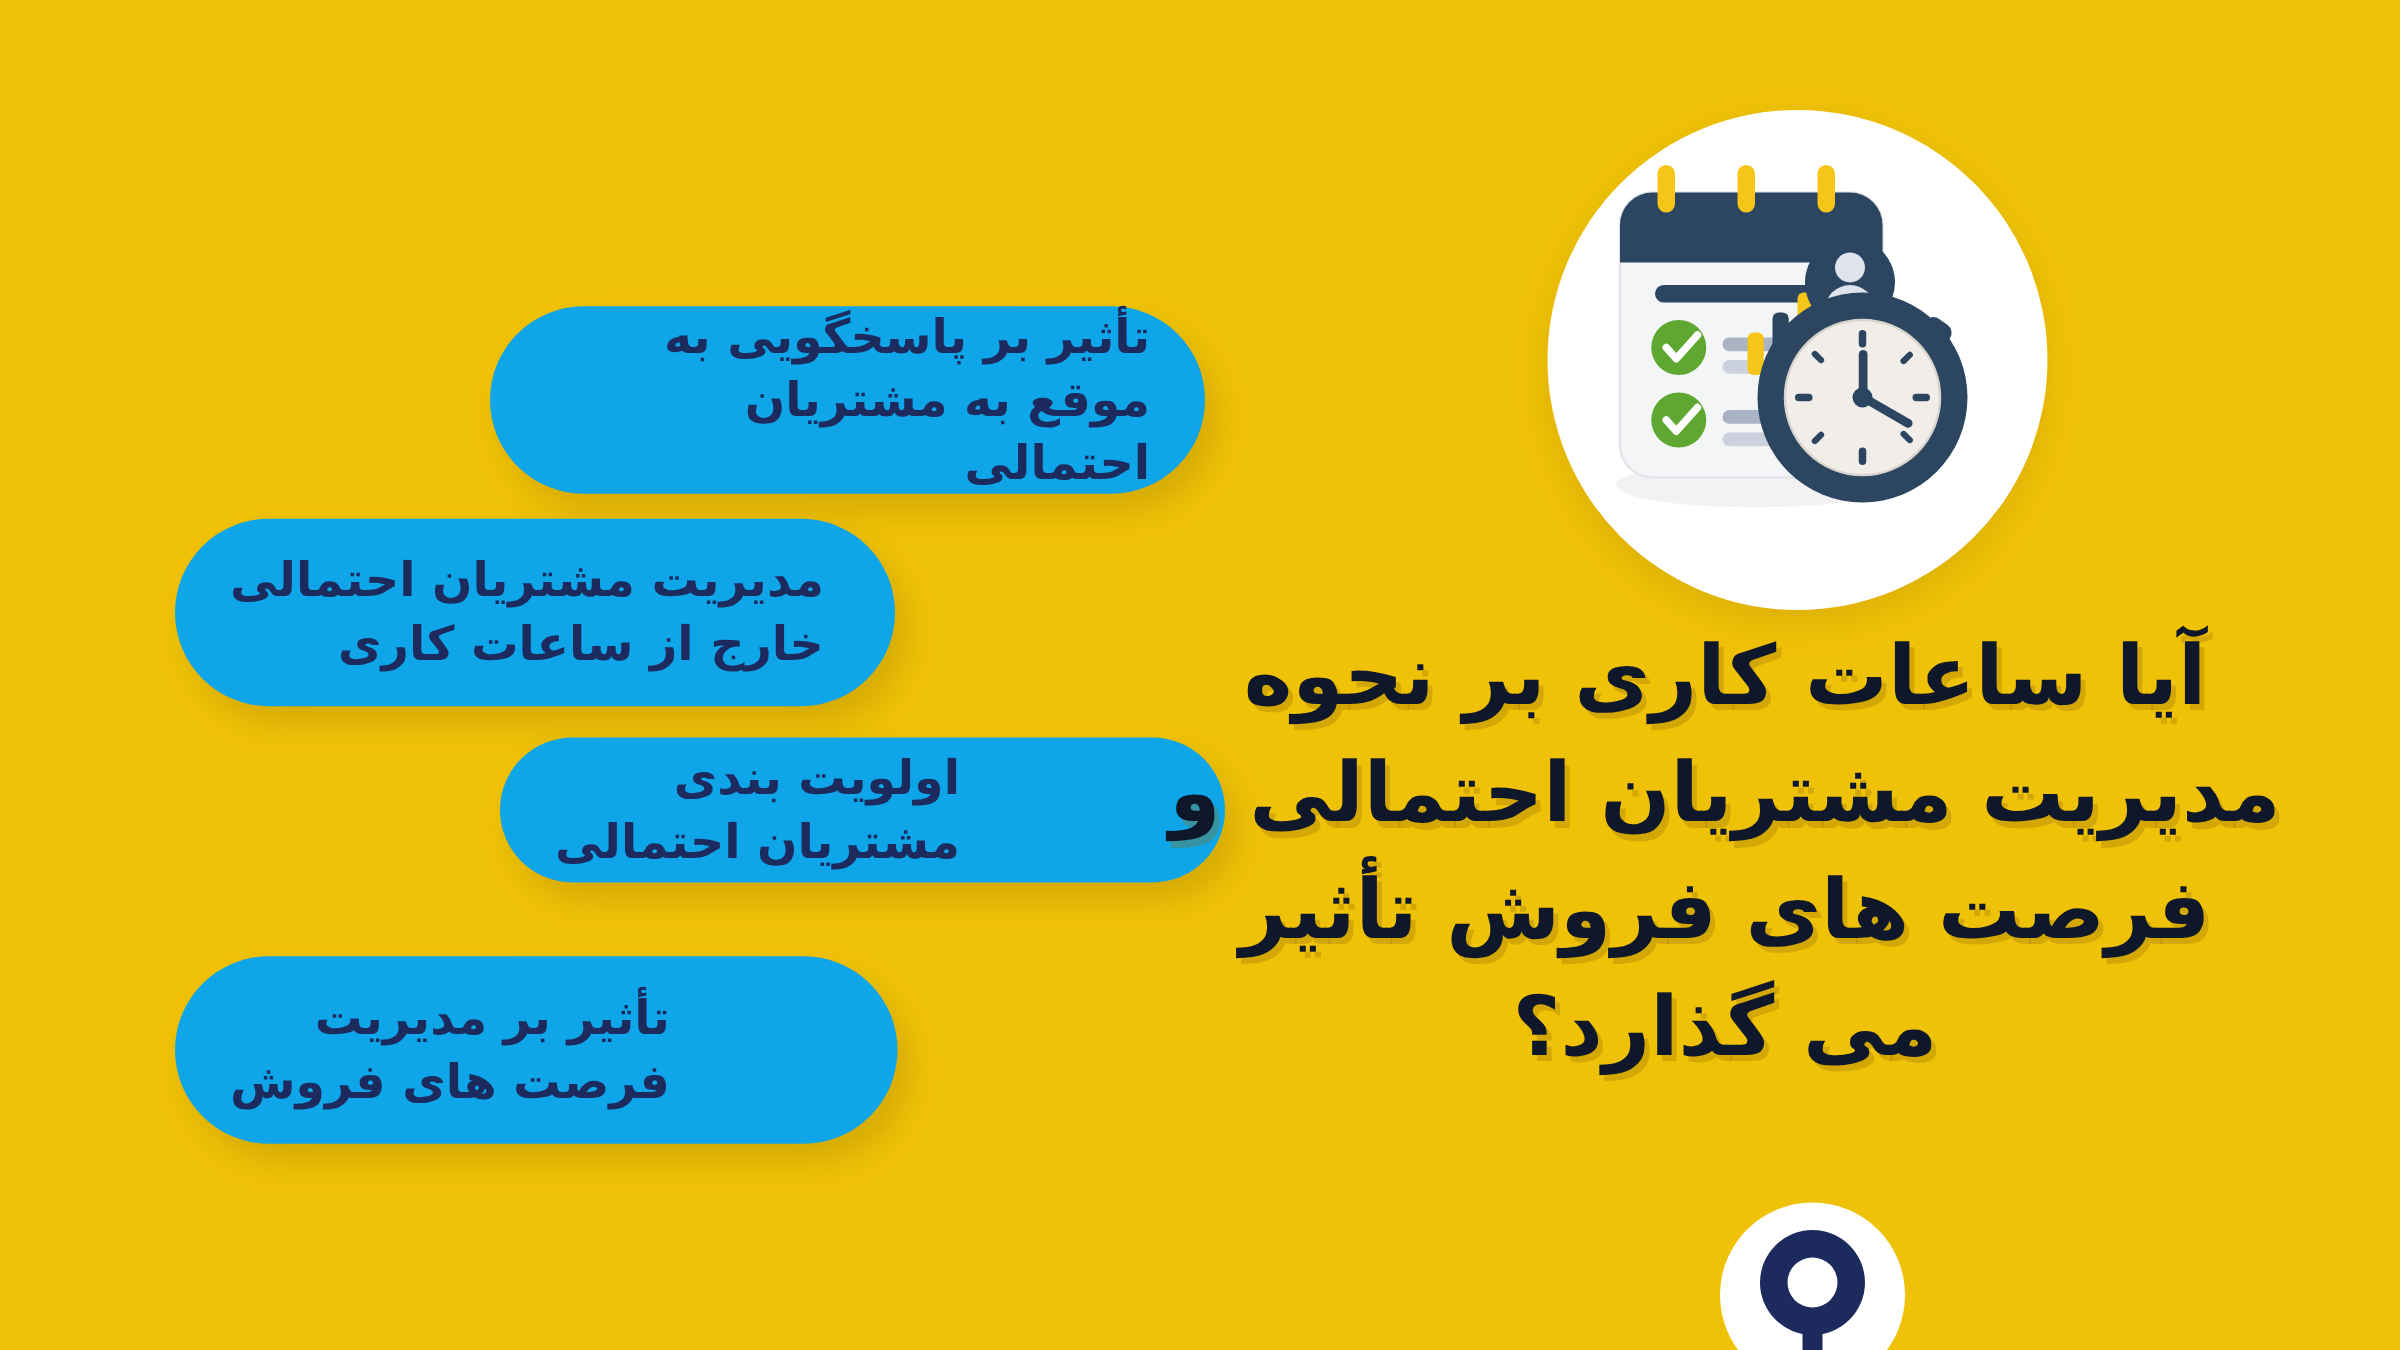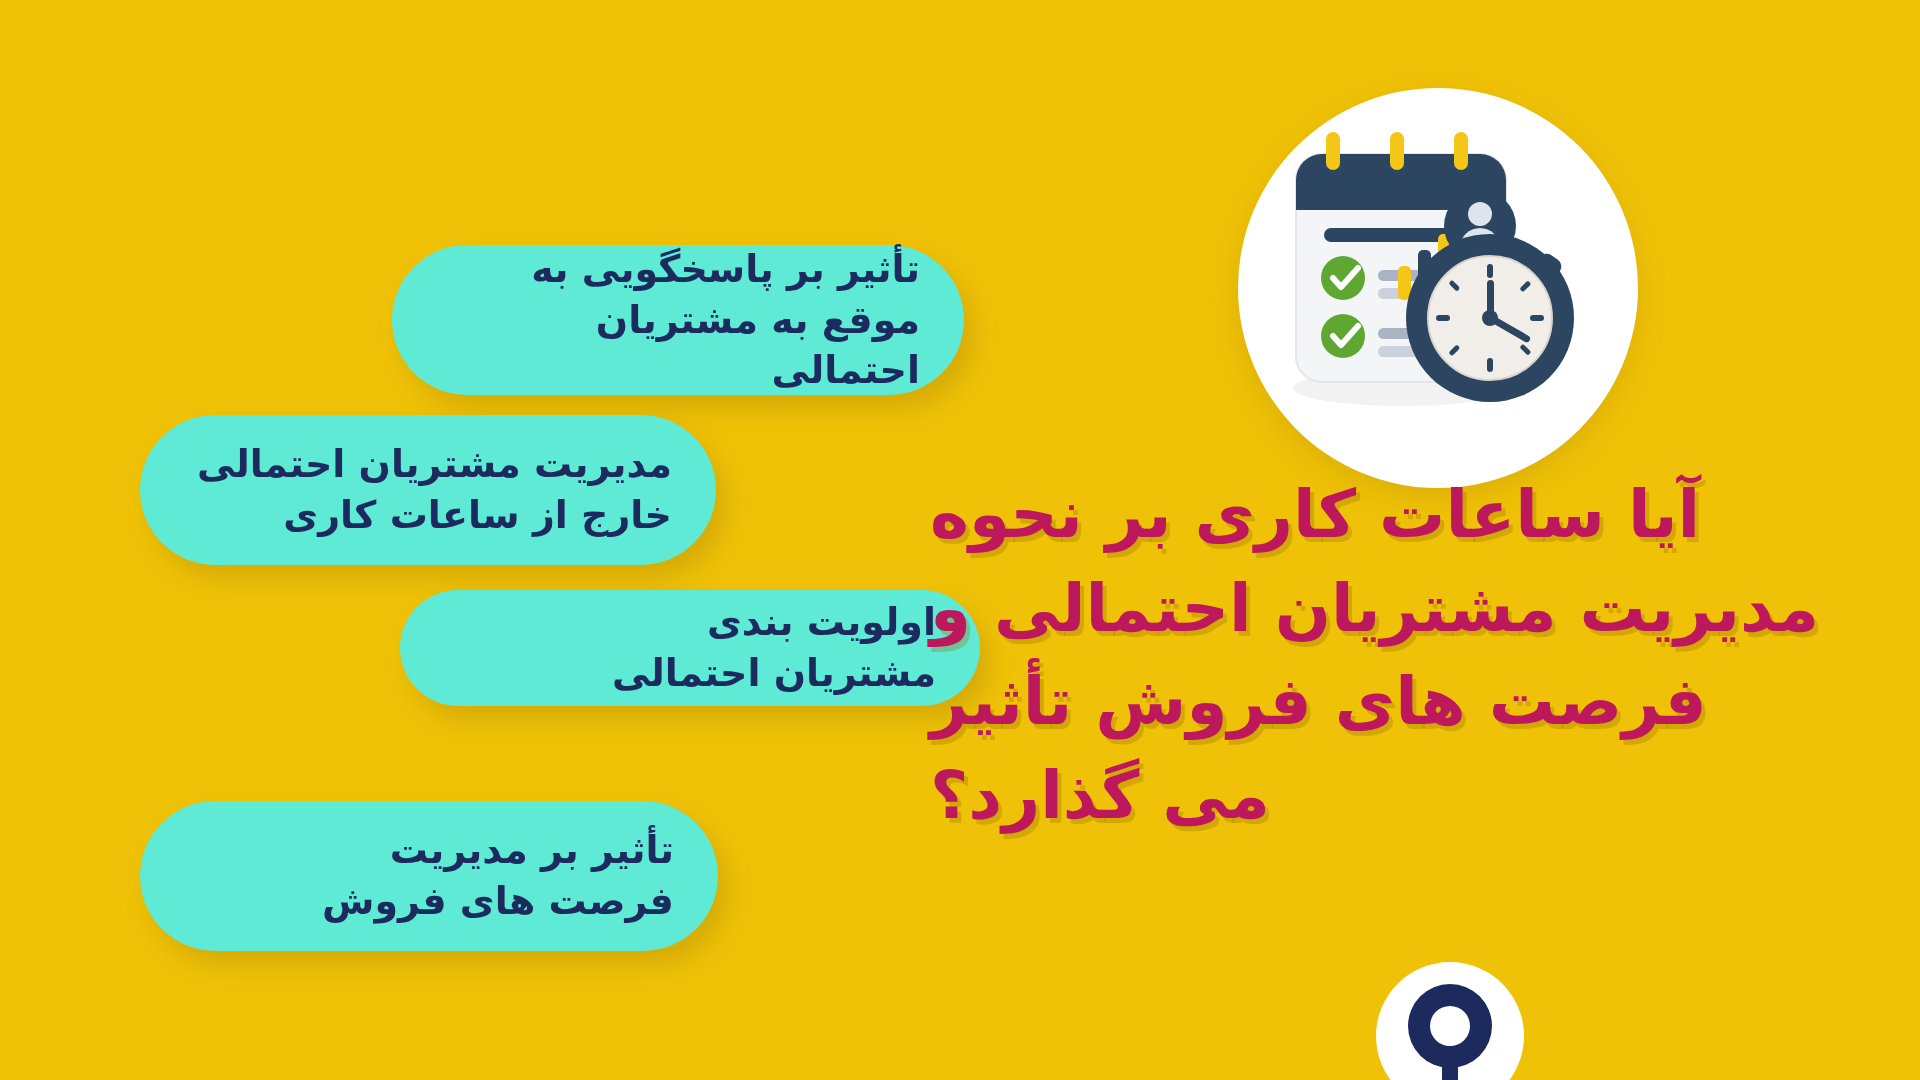--- a/index.html
+++ b/index.html
@@ -26,26 +26,26 @@
   .pill-column {
     position: absolute;
     left: 0;
     top: 0;
     width: 1000px;
     height: 1080px;
   }
 
   .pill {
     position: absolute;
-    background: #5eead4;
+    background: #0ea5e9;
     border-radius: 999px;
     box-shadow: 10px 14px 26px rgba(120, 90, 0, 0.22);
     display: flex;
     align-items: center;
-    justify-content: flex-end;
+    justify-content: flex-start;
     box-sizing: border-box;
     padding: 0 44px;
   }
 
   .pill-text {
     direction: rtl;
     text-align: right;
     color: #1c2a5e;
     font-weight: bold;
     font-size: 38px;
@@ -70,32 +70,31 @@
     left: 400px;
     top: 590px;
     width: 580px;
     height: 116px;
   }
   #pill-4 {
     left: 140px;
     top: 765px;
     width: 578px;
     height: 150px;
-    margin-top: 36px;
   }
 
   
   .headline {
     position: absolute;
     right: 90px;
-    top: 468px;
+    top: 494px;
     width: 900px;
     direction: rtl;
-    text-align: left;
-    color: #be185d;
+    text-align: center;
+    color: #0f172a;
     font-weight: bold;
     font-size: 66px;
     line-height: 1.42;
     text-shadow: 4px 5px 0 rgba(150, 110, 0, 0.30);
     white-space: pre-line;
   }
 
   
   .illus-badge {
     position: absolute;

